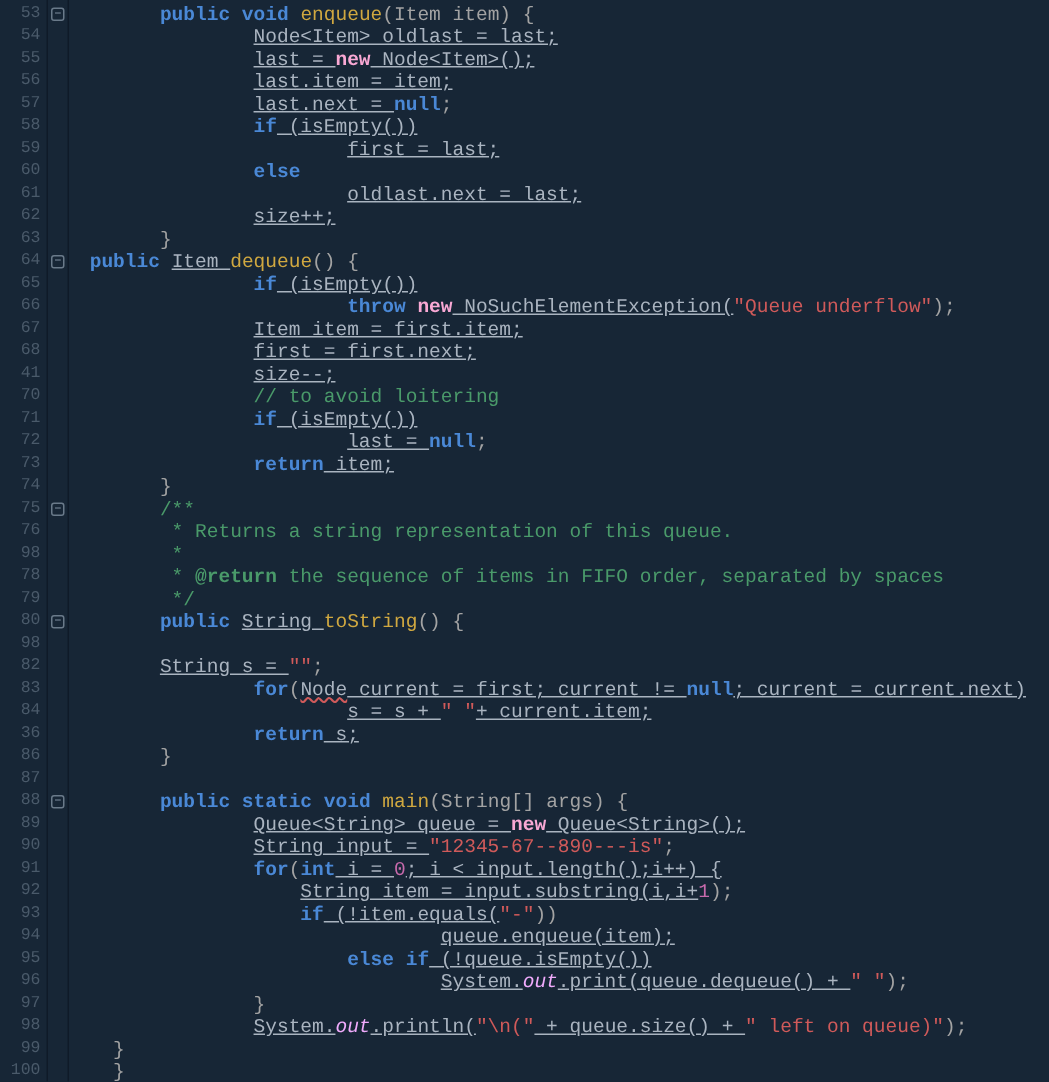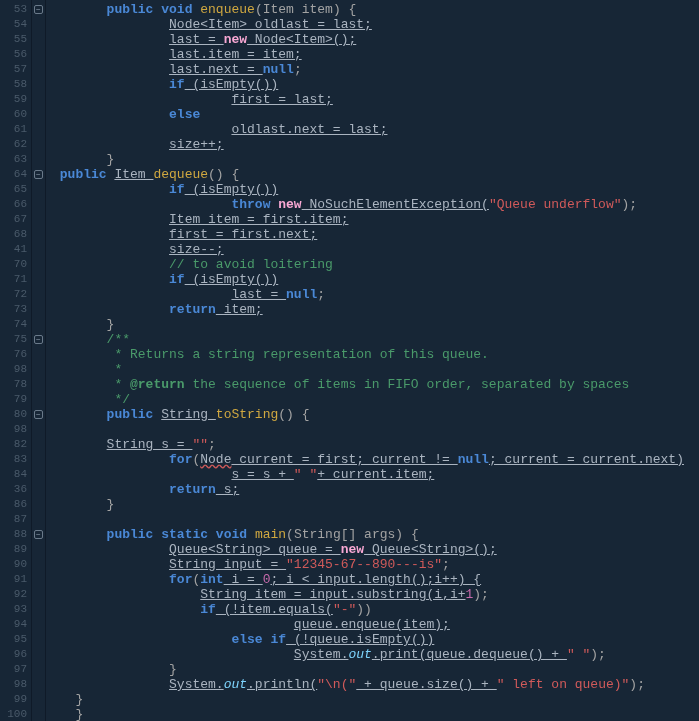--- a/index.html
+++ b/index.html
@@ -63,21 +63,21 @@
     }
     .kw { color: #4a88d6; font-weight: bold; }
     .method { color: #d0a840; }
     .str { color: #d05a5a; }
     .num { color: #c76aac; }
     .cmt { color: #4a9a6a; }
     .op { color: #a3a3a3; }
     .id { color: #aab4c0; text-decoration: underline; }
     .new { color: #f9a8d4; font-weight: bold; }
     .null { color: #4a88d6; font-weight: bold; }
-    .static { color: #7dd3fc; font-style: italic; }
+    .static { color: #f0abfc; font-style: italic; }
     .err { text-decoration: wavy underline #d05a5a; }
   </style>
 </head>
 <body>
 
 <div class="editor">
   <div class="gutter" id="gutter">
       <div class="ln">53</div>
       <div class="ln">54</div>
       <div class="ln">55</div>

